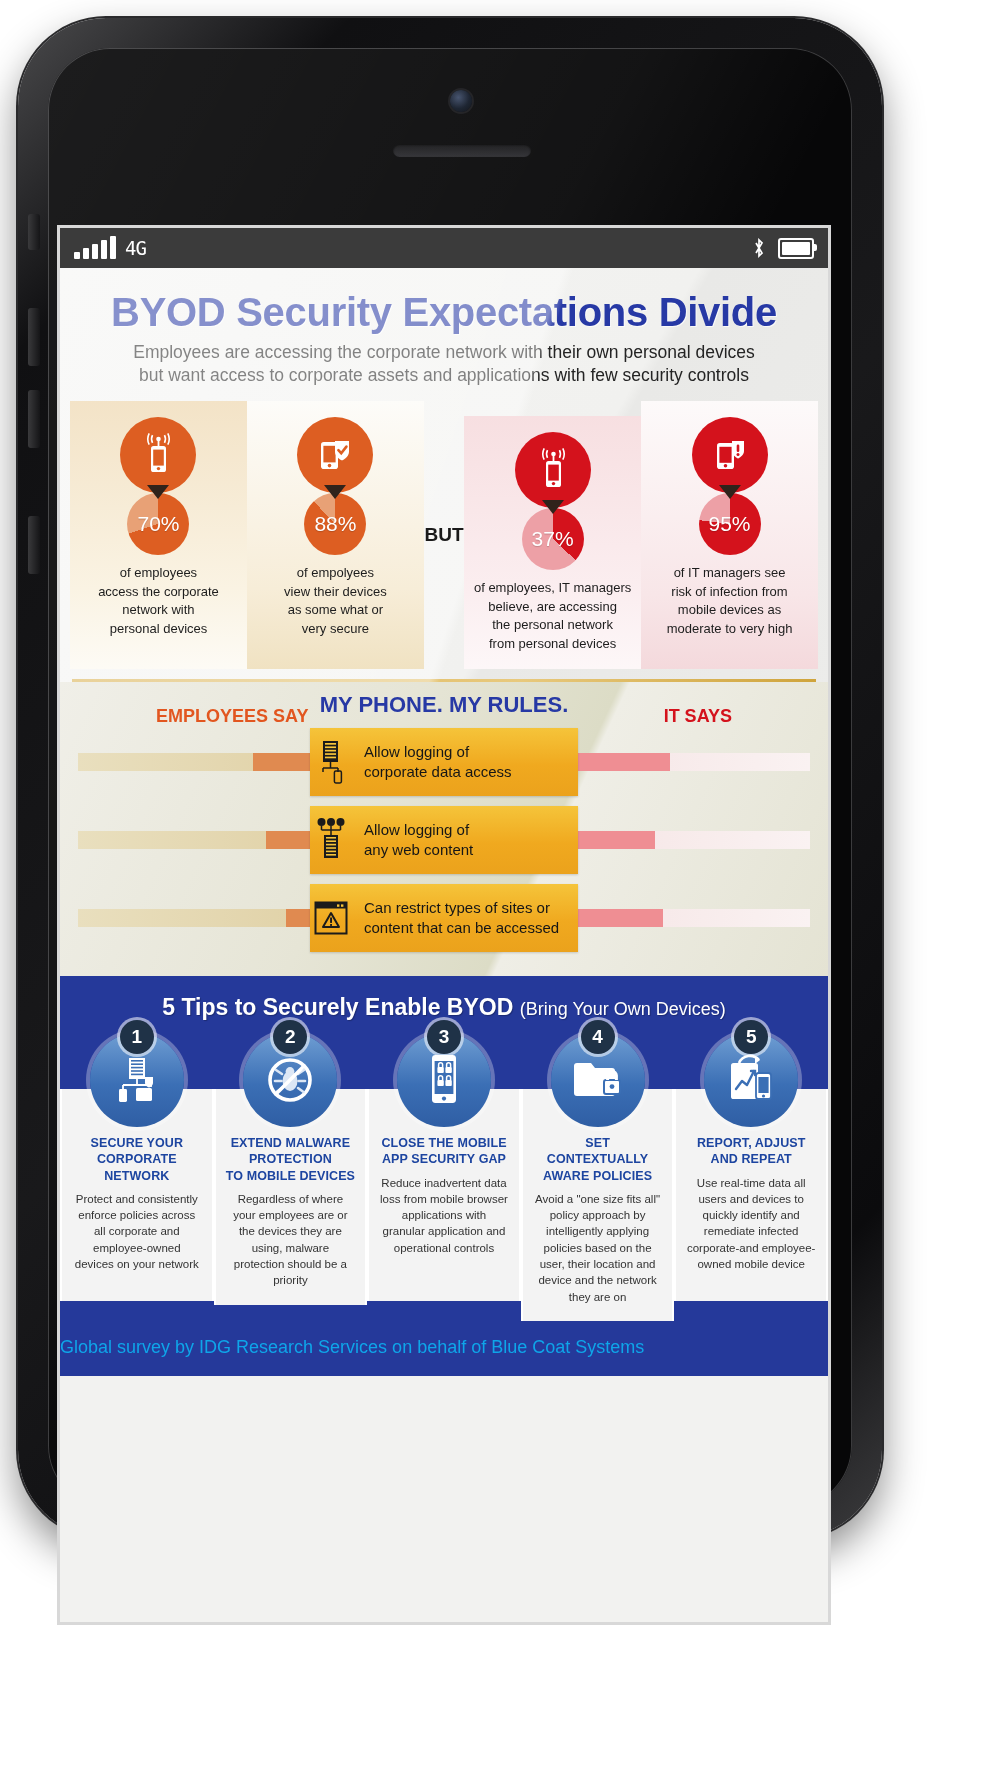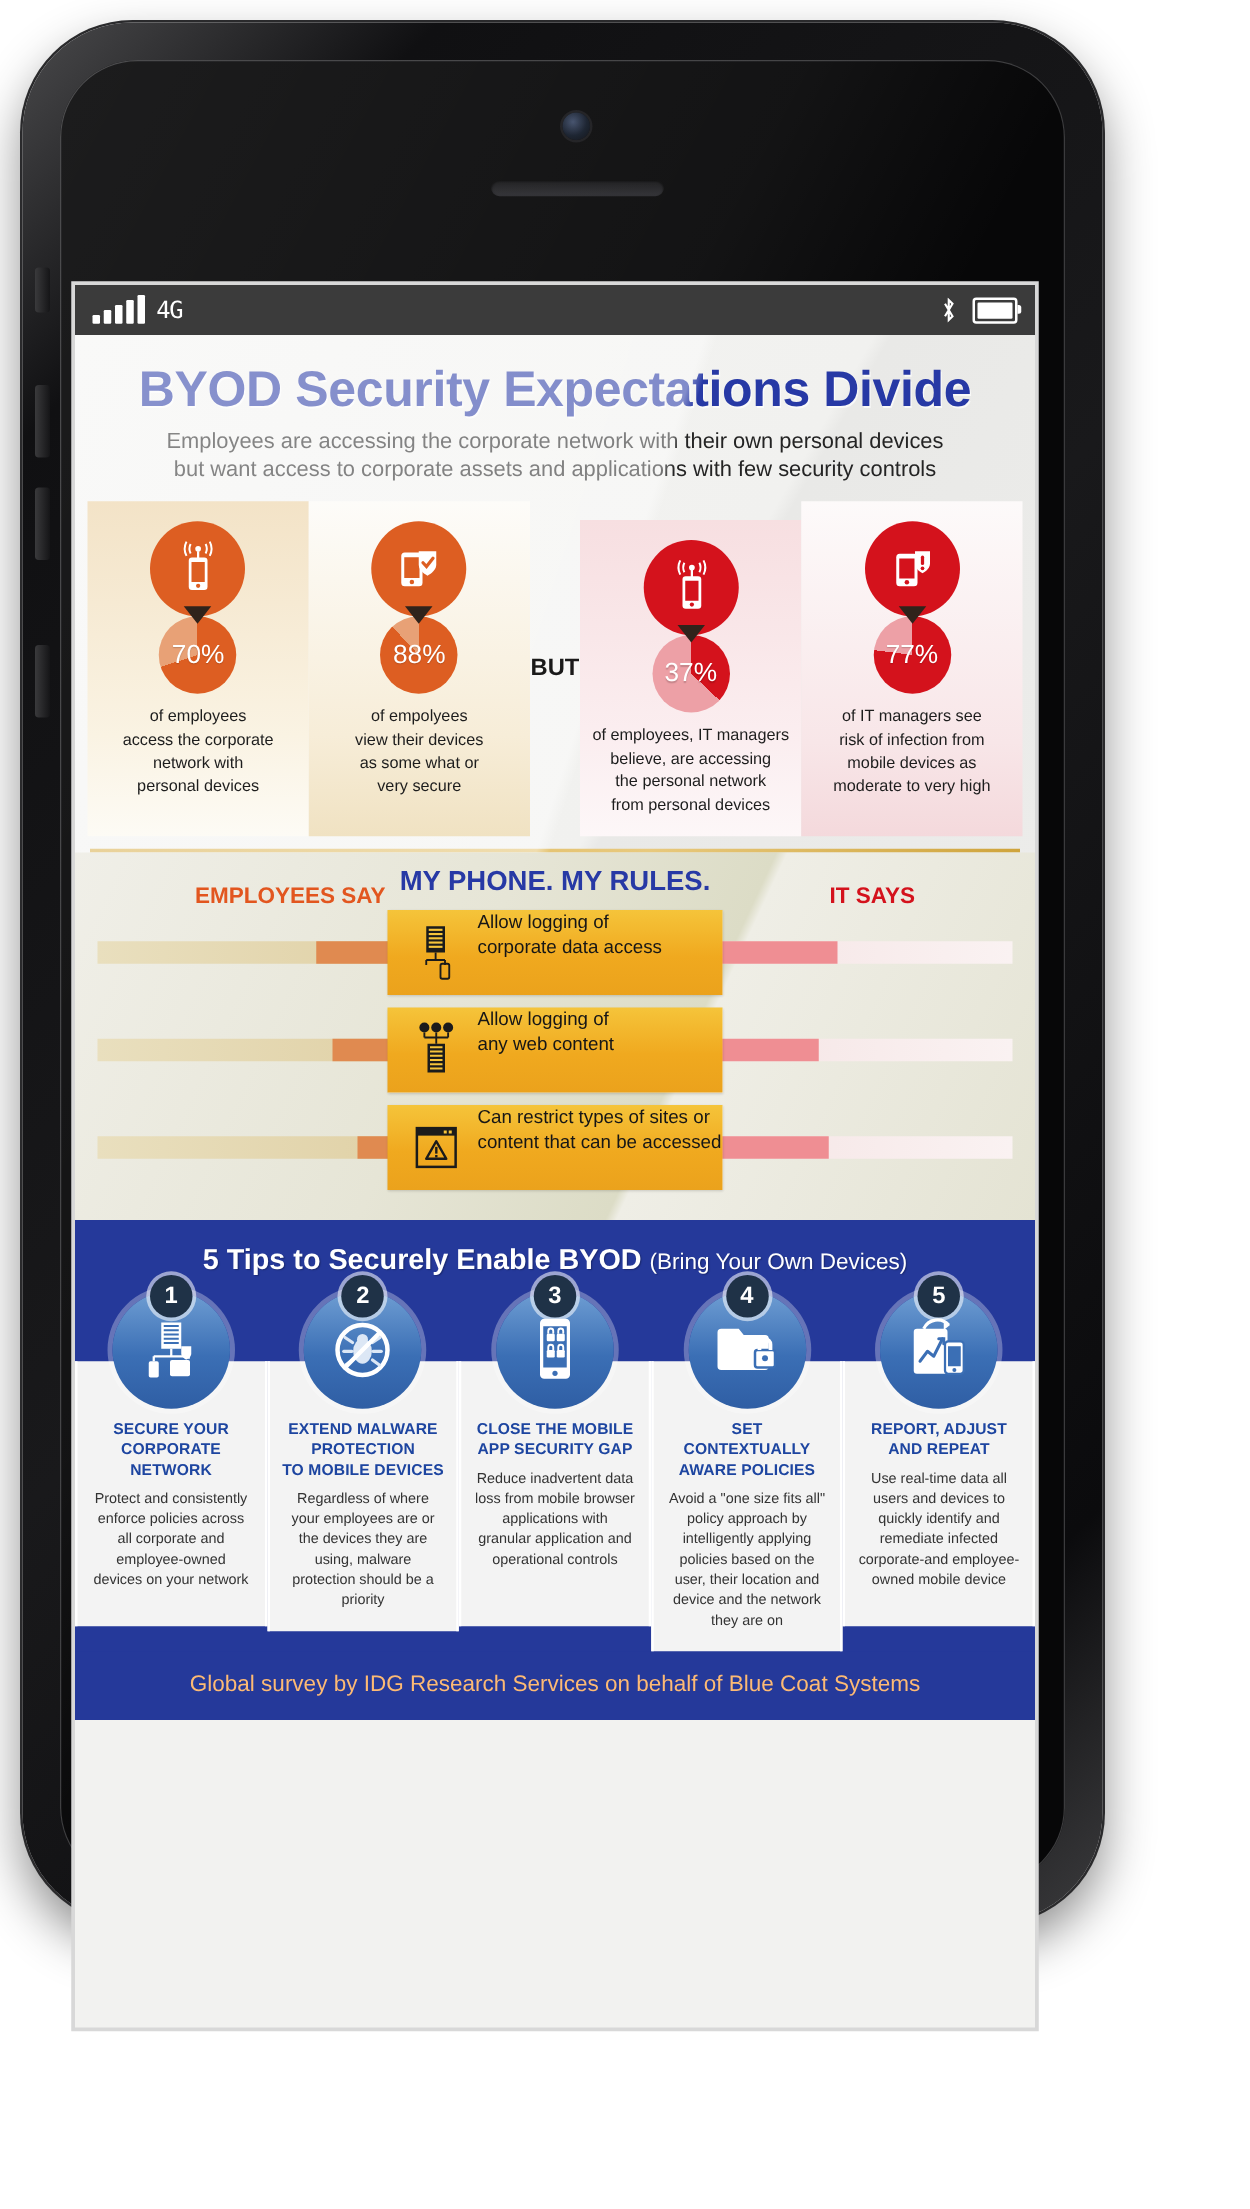--- a/index.html
+++ b/index.html
@@ -95,21 +95,21 @@
   .track.left .fill{position:absolute;right:0;top:0;bottom:0;background:#e08a50;}
   .track.right{right:18px;width:250px;background:linear-gradient(90deg,#f5e4e4,#faf2f2);}
   .track.right .fill{position:absolute;left:0;top:0;bottom:0;background:#ef8e93;}
   .pct{position:absolute;top:50%;transform:translateY(-50%);height:42px;min-width:62px;display:flex;
     align-items:center;justify-content:center;color:#fff;font-size:21px;font-weight:bold;}
   .pct .sfx{font-size:14px;margin-left:1px;}
   .pct.left{left:268px;background:#e2601f;}
   .pct.right{right:268px;background:#d4121c;}
   .bar-card{position:absolute;left:250px;right:250px;top:0;bottom:0;
     background:linear-gradient(180deg,#f5c43a 0%,#f0a91f 55%,#eba21c 100%);
-    box-shadow:0 1px 2px rgba(0,0,0,.16);display:flex;padding-left:18px;z-index:2;}
+    box-shadow:0 1px 2px rgba(0,0,0,.16);display:flex;align-items:center;z-index:2;}
   .bar-icon{width:42px;flex:0 0 42px;display:flex;align-items:center;justify-content:center;}
   .bar-label{margin-left:12px;font-size:15px;line-height:1.32;color:#161616;}
 
   
   .tips{background:#25399a;padding:14px 0 0;position:relative;}
   .tips-h{text-align:center;color:#fff;font-size:23px;font-weight:bold;padding:4px 0 12px;
     text-shadow:1px 1px 1px rgba(0,0,0,.25);}
   .tips-h .sub{font-weight:normal;font-size:18px;}
   .tipgrid{display:flex;}
   .tip{flex:1;position:relative;}
@@ -117,21 +117,21 @@
     background:linear-gradient(180deg,#6f9ed3 0%,#3b6fb5 55%,#2f5ea4 100%);
     box-shadow:0 0 0 4px rgba(255,255,255,.30);display:flex;align-items:center;justify-content:center;z-index:3;}
   .tip-num{position:absolute;left:50%;top:-13px;transform:translateX(-50%);width:34px;height:34px;border-radius:50%;
     background:#1f3247;color:#fff;font-size:19px;font-weight:bold;display:flex;align-items:center;
     justify-content:center;box-shadow:0 0 0 3px rgba(255,255,255,.55);z-index:4;}
   .tip-body{background:#f3f3f3;margin-top:-38px;padding:46px 10px 16px;text-align:center;min-height:150px;
     border-left:2px solid #fff;border-right:2px solid #fff;}
   .tip-title{color:#1d45a0;font-size:12.5px;font-weight:bold;line-height:1.3;letter-spacing:.1px;}
   .tip-desc{margin-top:7px;color:#333;font-size:11.5px;line-height:1.42;}
 
-  .footer{background:#25399a;color:#fdba74;text-align:center;font-size:18px;padding:16px 0 18px;}
+  .footer{background:#25399a;color:#0ea5e9;font-size:18px;padding:16px 0 18px;}
 </style>
 </head>
 <body>
 
 <div id="stage">
 
   <div class="phone-body">
     <div class="btn-side btn-silent"></div>
     <div class="btn-side btn-volup"></div>
     <div class="btn-side btn-voldn"></div>
@@ -255,21 +255,21 @@
               <rect x="9" y="10" width="17" height="26" rx="2.8" fill="#fff"></rect>
               <rect x="11.4" y="13.8" width="12.2" height="16" fill="#d4121c"></rect>
               <circle cx="17.5" cy="32.8" r="1.8" fill="#d4121c"></circle>
               <path d="M24 8 L36 8 L36 18 C36 22.6 30 25.6 30 25.6 C30 25.6 24 22.6 24 18 Z" fill="#fff"></path>
               <rect x="28.7" y="11.4" width="2.6" height="7.6" rx="1.3" fill="#d4121c"></rect>
               <circle cx="30" cy="21.6" r="1.5" fill="#d4121c"></circle>
             </svg>
           </div>
           <div class="arrow-down"></div>
           <div class="pie" style="background:conic-gradient(#d4121c 0% 77%,#eda0a6 77% 100%)">
-            <span>77%</span>
+            <span>95%</span>
           </div>
           <div class="card-text">
             <span>of IT managers see</span><br>
             <span>risk of infection from</span><br>
             <span>mobile devices as</span><br>
             <span>moderate to very high</span>
           </div>
         </div>
       </div>
 

